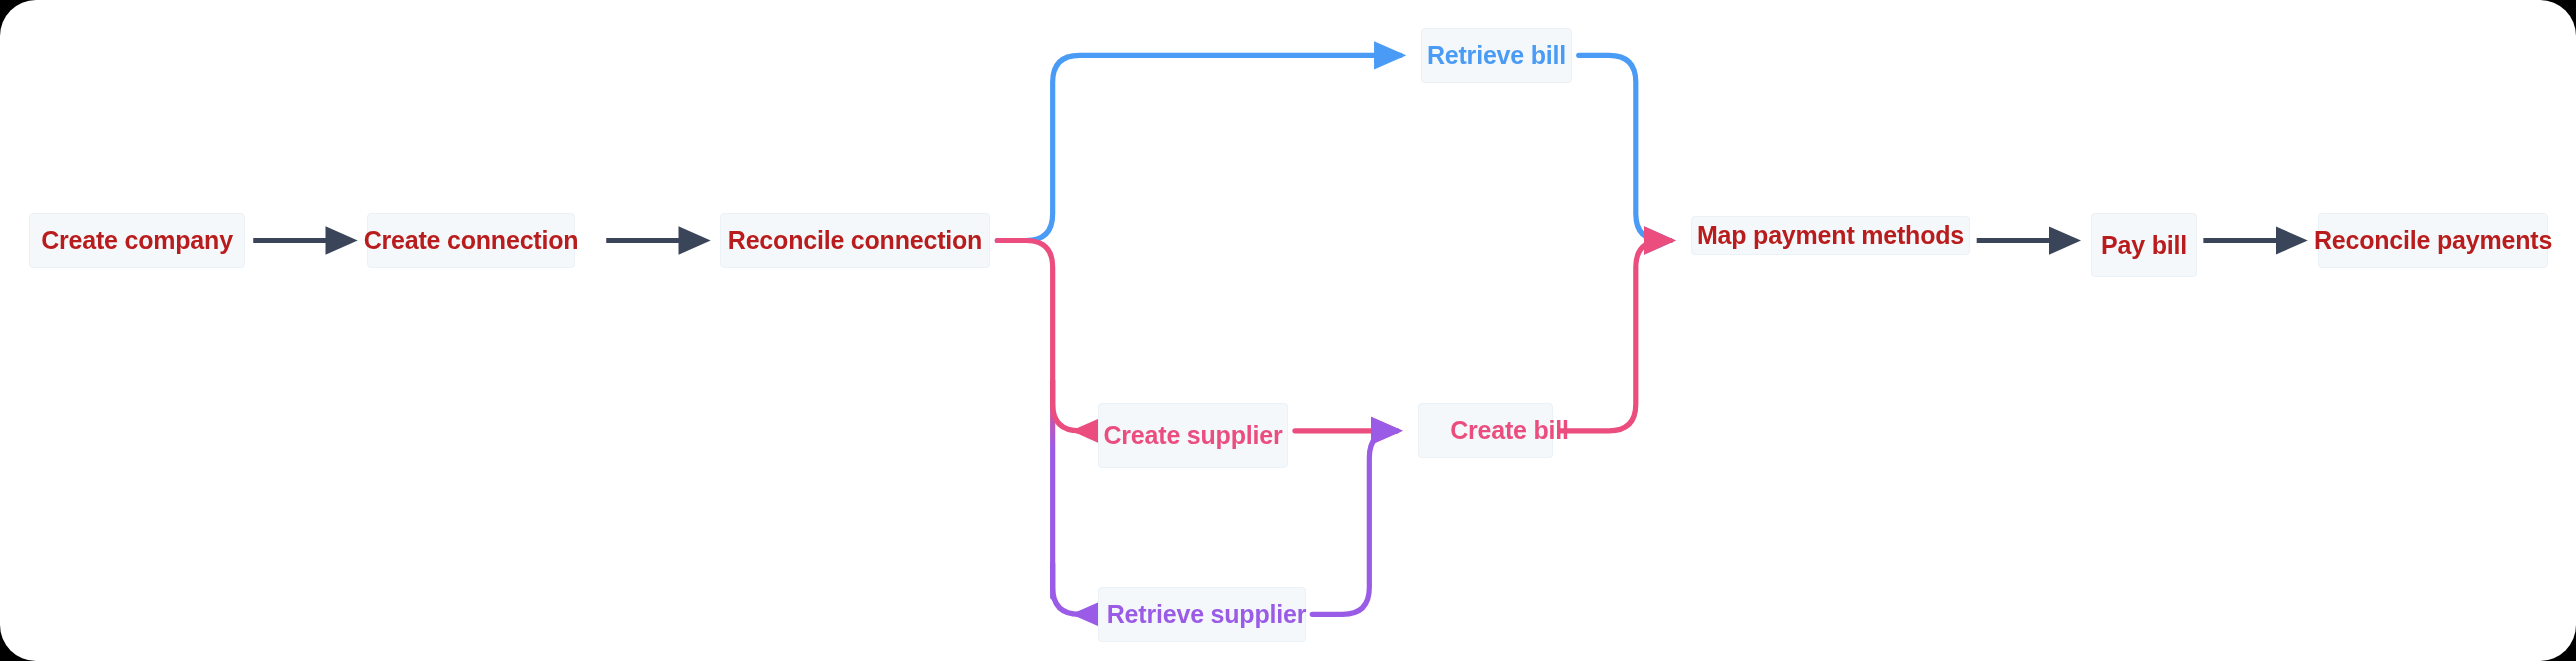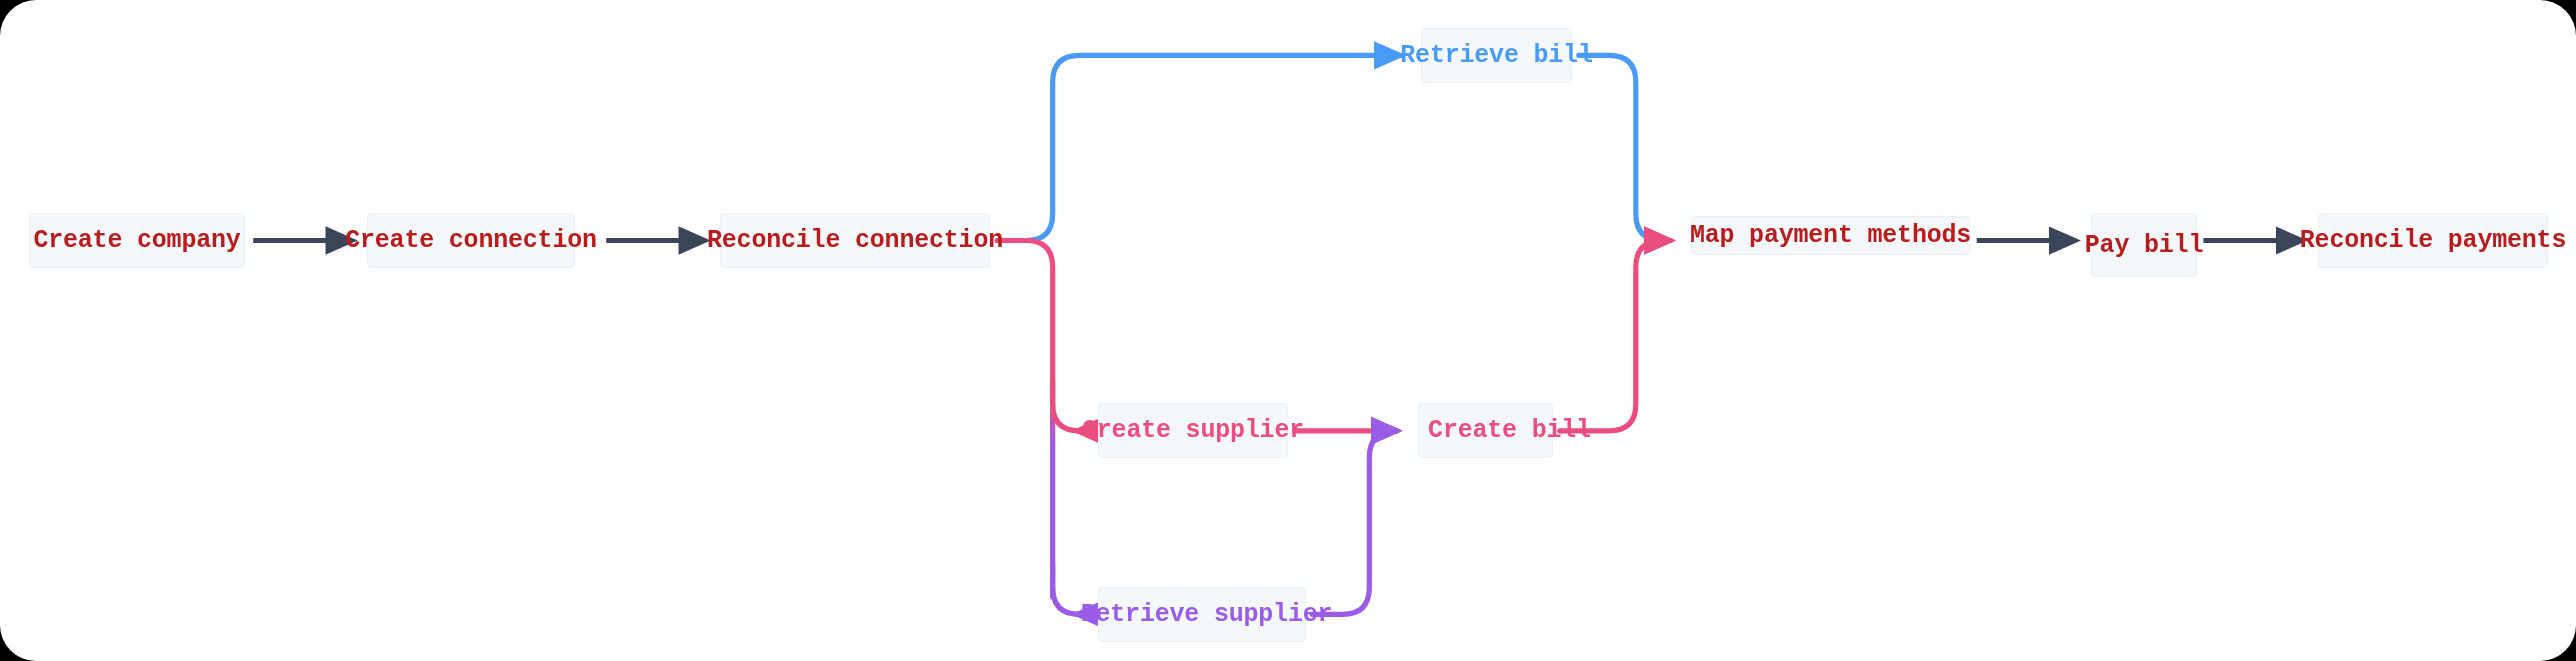--- a/index.html
+++ b/index.html
@@ -35,21 +35,20 @@
     border: 1.7px solid #eaf1f7;
     border-radius: 4px;
     display: flex;
     align-items: center;
     justify-content: center;
     font-size: 25px;
     font-weight: 700;
     letter-spacing: -0.2px;
     white-space: nowrap;
     user-select: none;
-    font-family: Liberation Mono, monospace;
   }
   .node.dark   { color: #b91c1c; }
   .node.blue   { color: #4a9bf5; }
   .node.pink   { color: #ea4d7e; }
   .node.purple { color: #9a5ce6; padding-left: 9px; }
 </style>
 </head>
 <body>
 
 <div id="canvas">
@@ -102,21 +101,21 @@
   </svg>
 
   <div class="node dark" style="left:29px;  top:213px; width:216px; height:55px;">Create company</div>
 
   <div class="node dark" style="left:367px; top:213px; width:208px; height:55px;">Create connection</div>
 
   <div class="node dark" style="left:720px; top:213px; width:270px; height:55px;">Reconcile connection</div>
 
   <div class="node blue" style="left:1421px; top:28px; width:151px; height:55px;">Retrieve bill</div>
 
-  <div class="node pink" style="left:1098px; top:403px; width:190px; height:55px;">Create supplier</div>
+  <div class="node pink" style="left:1098px; top:403px; width:190px; height:65px;">Create supplier</div>
 
   <div class="node pink" style="left:1418px; top:403px; width:135px; height:55px;padding-left:48px;">Create bill</div>
 
   <div class="node purple" style="left:1098px; top:587px; width:208px; height:55px;">Retrieve supplier</div>
 
   <div class="node dark" style="left:1691px; top:216px; width:279px; height:39px;">Map payment methods</div>
 
   <div class="node dark" style="left:2091px; top:213px; width:106px; height:64px;">Pay bill</div>
 
   <div class="node dark" style="left:2318px; top:213px; width:230px; height:55px;">Reconcile payments</div>

